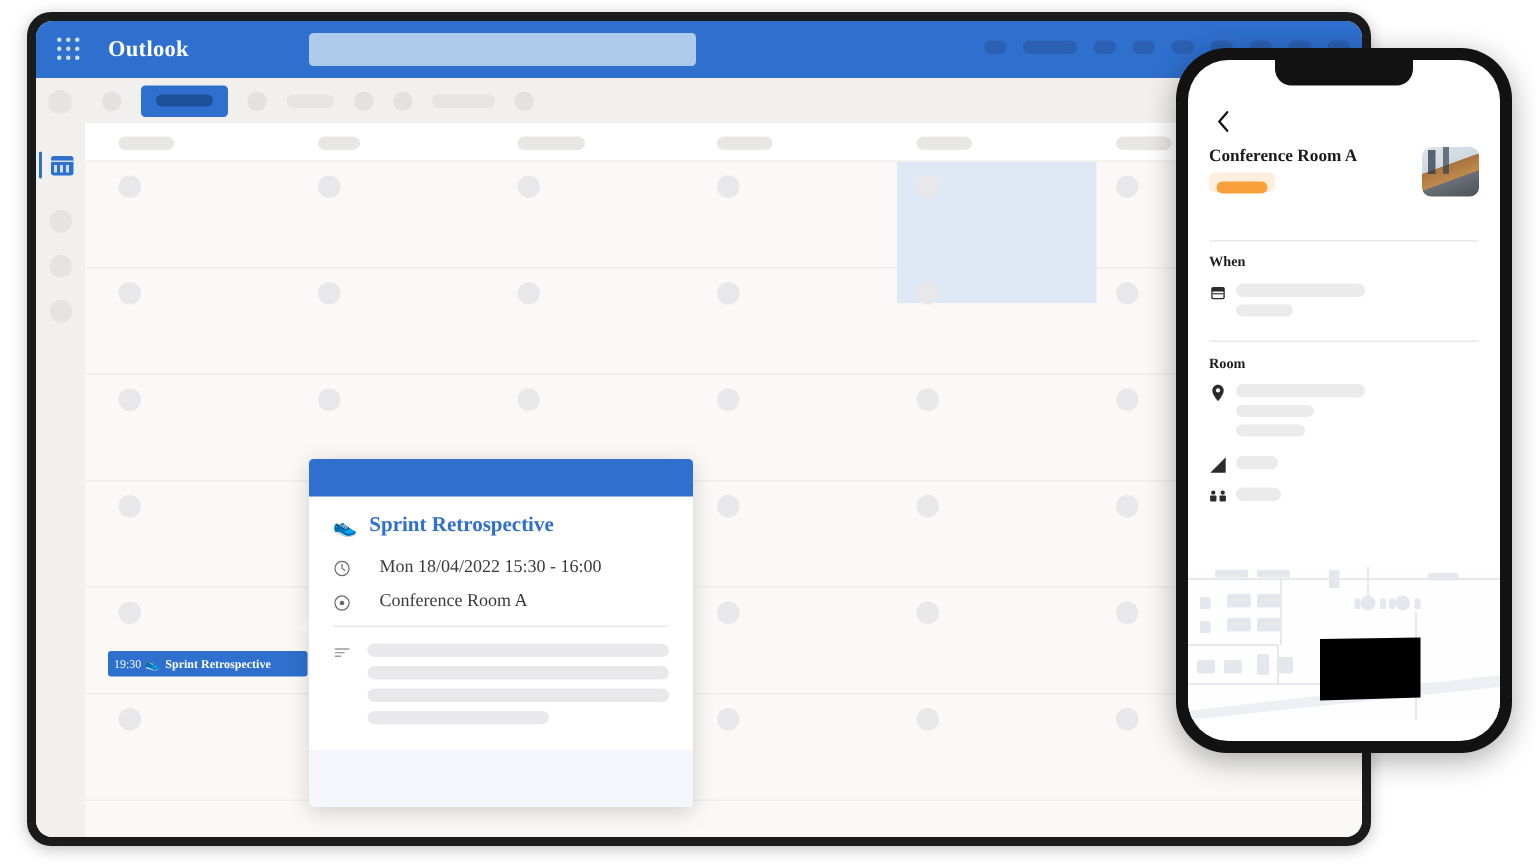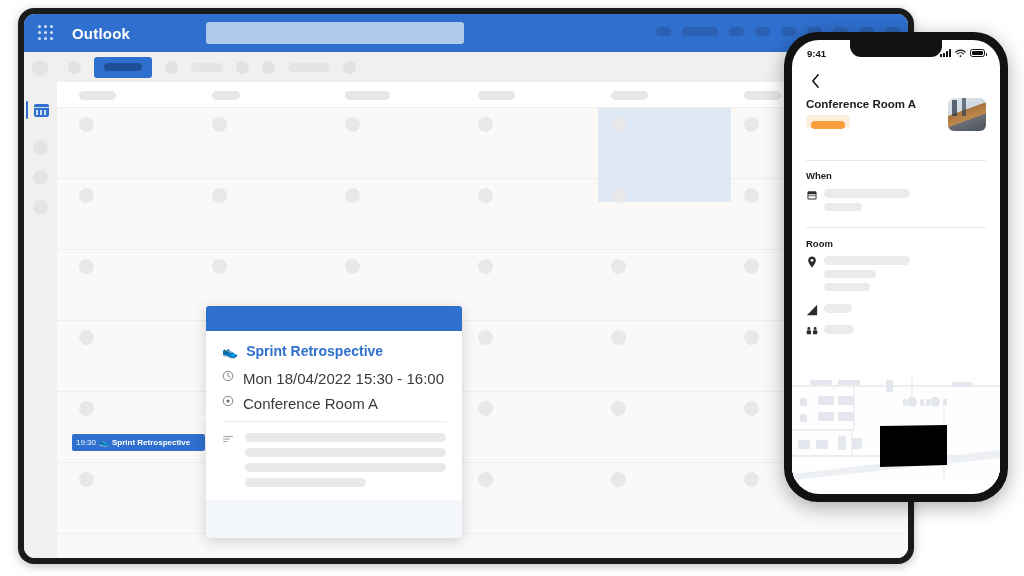--- a/index.html
+++ b/index.html
@@ -2,21 +2,21 @@
 <html><head>
 <meta charset="utf-8">
 <style>
   * { box-sizing: border-box; margin: 0; padding: 0; }
   html, body {
     width: 1024px; height: 576px;
     background: #ffffff;
     font-family: "Liberation Sans", sans-serif;
     overflow: hidden;
   }
-  #stage { position: relative; width: 825px; height: 576px; background:#fff; }
+  #stage { position: relative; width: 825px; height: 576px; background:#fff;font-family:Liberation Serif, serif; }
 
   
   .laptop {
     position: absolute; left: 18px; top: 8px;
     width: 896px; height: 556px;
     background: #1b1b1b;
     border-radius: 16px;
     padding: 6px;
     box-shadow: 0 2px 10px rgba(0,0,0,.25);
   }
@@ -112,21 +112,21 @@
     box-shadow: 0 3px 14px rgba(0,0,0,.17);
     overflow:hidden;
   }
   .popup-bar { height: 25px; background:#2f6fce; }
   .popup-body { padding: 12px 16px 0 16px; }
   .popup-title {
     display:flex; align-items:center; gap:8px;
     color:#2f6fce; font-size: 14px; font-weight: bold; margin-bottom: 11px;
   }
   .popup-title .ico { font-size: 13px; }
-  .prow { display:flex; align-items:flex-start; gap:9px; font-size: 15px; color:#3a3a3a; margin-bottom: 8px; }
+  .prow { display:flex; align-items:flex-end; gap:19px; font-size: 12px; color:#3a3a3a; margin-bottom: 8px; }
   .prow svg { flex:none; }
   .pdiv { height:1px; background:#eaeaea; margin: 9px 0 10px 0; }
   .pnotes { display:flex; gap: 10px; }
   .pnotes-lines { flex:1; display:flex; flex-direction:column; gap: 6px; padding-top:1px;}
   .nline { height: 9px; border-radius: 5px; background:#e9e9eb; }
   .popup-foot { position:absolute; left:0; right:0; bottom:0; height: 38px; background:#f3f7fb; }
   .popup-tail {
     position:absolute; left: 176px; top: 397px; width:0;height:0;
     border-top: 7px solid transparent; border-bottom: 7px solid transparent;
     border-right: 7px solid #ffffff;
@@ -365,37 +365,20 @@
         <div class="popup-foot"></div>
       </div>
 
     </div>
   </div>
 
   <div class="phone">
     <div class="phone-screen">
       <div class="notch"></div>
 
-      <div class="status">
-        <span>9:41</span>
-        <span class="status-icons">
-          <span class="bars">
-              <i></i>
-              <i></i>
-              <i></i>
-              <i></i>
-            </span>
-          <svg width="11" height="9" viewBox="0 0 16 12">
-            <path d="M1 4a10 10 0 0 1 14 0" fill="none" stroke="#111" stroke-width="1.6" stroke-linecap="round"></path>
-            <path d="M3.6 6.6a6.4 6.4 0 0 1 8.8 0" fill="none" stroke="#111" stroke-width="1.6" stroke-linecap="round"></path>
-            <circle cx="8" cy="9.8" r="1.4" fill="#111"></circle>
-          </svg>
-          <span class="batt"></span>
-        </span>
-      </div>
 
       <div class="back-btn">
         <svg width="11" height="16" viewBox="0 0 12 18">
           <path d="M9 2L3 9l6 7" fill="none" stroke="#111" stroke-width="1.7" stroke-linecap="round" stroke-linejoin="round"></path>
         </svg>
       </div>
 
       <div class="room-head">
         <div>
           <div class="room-name">Conference Room A</div>

